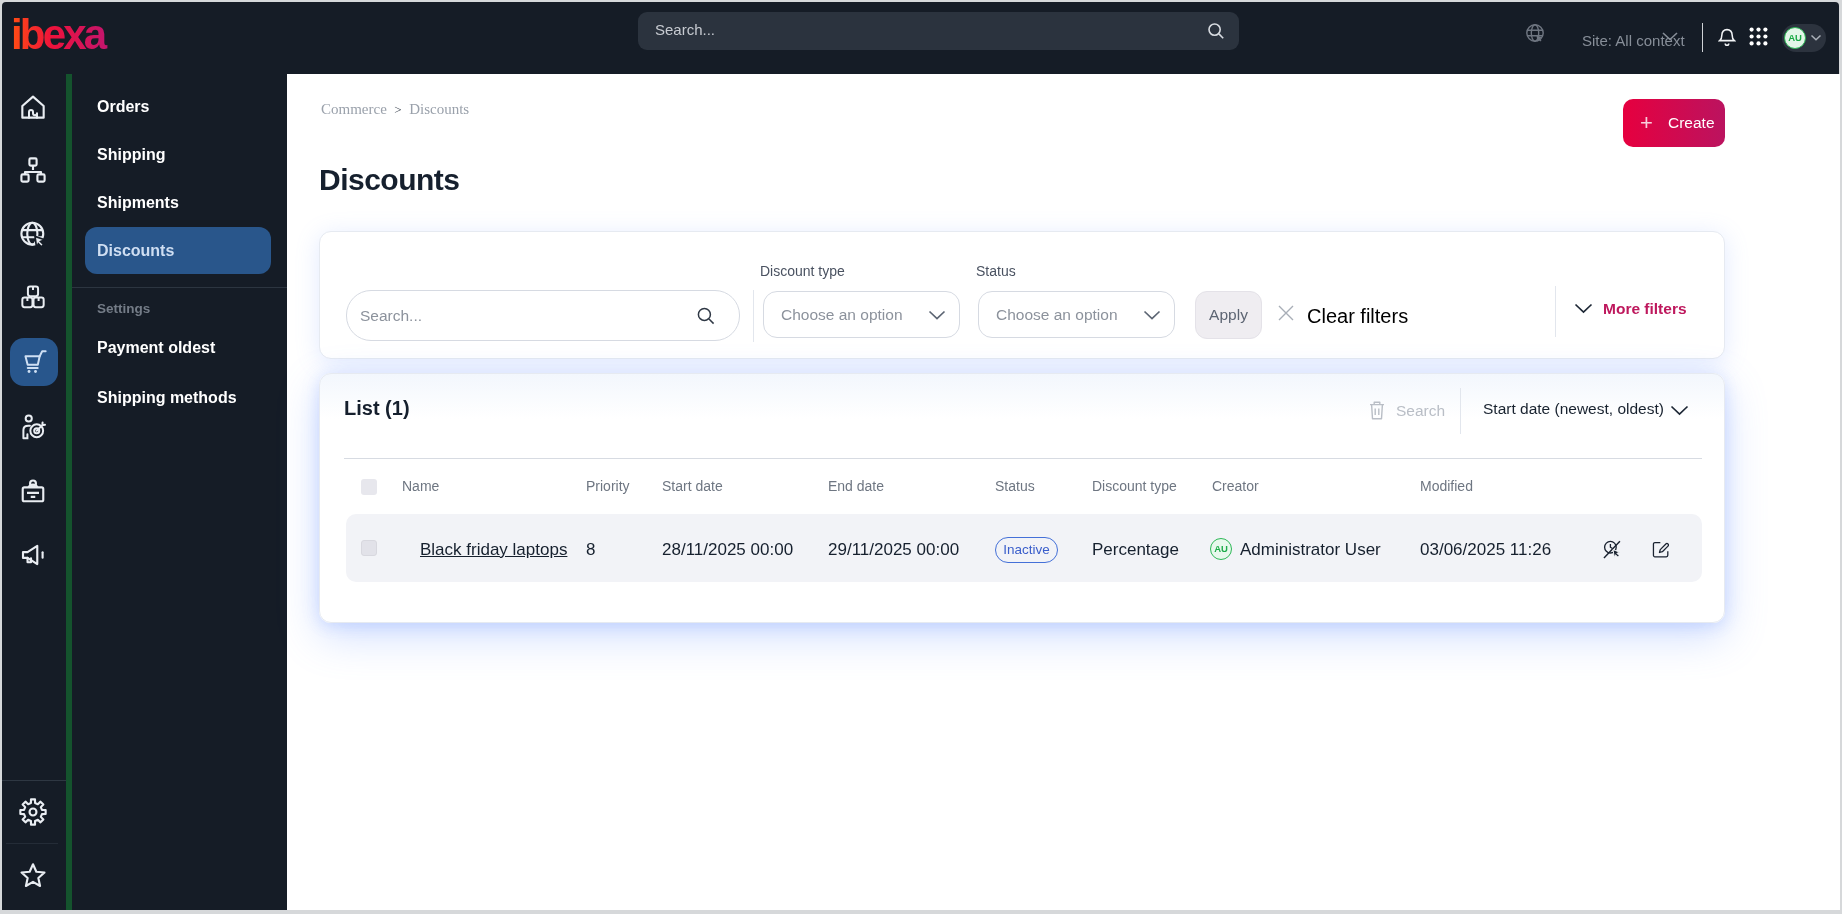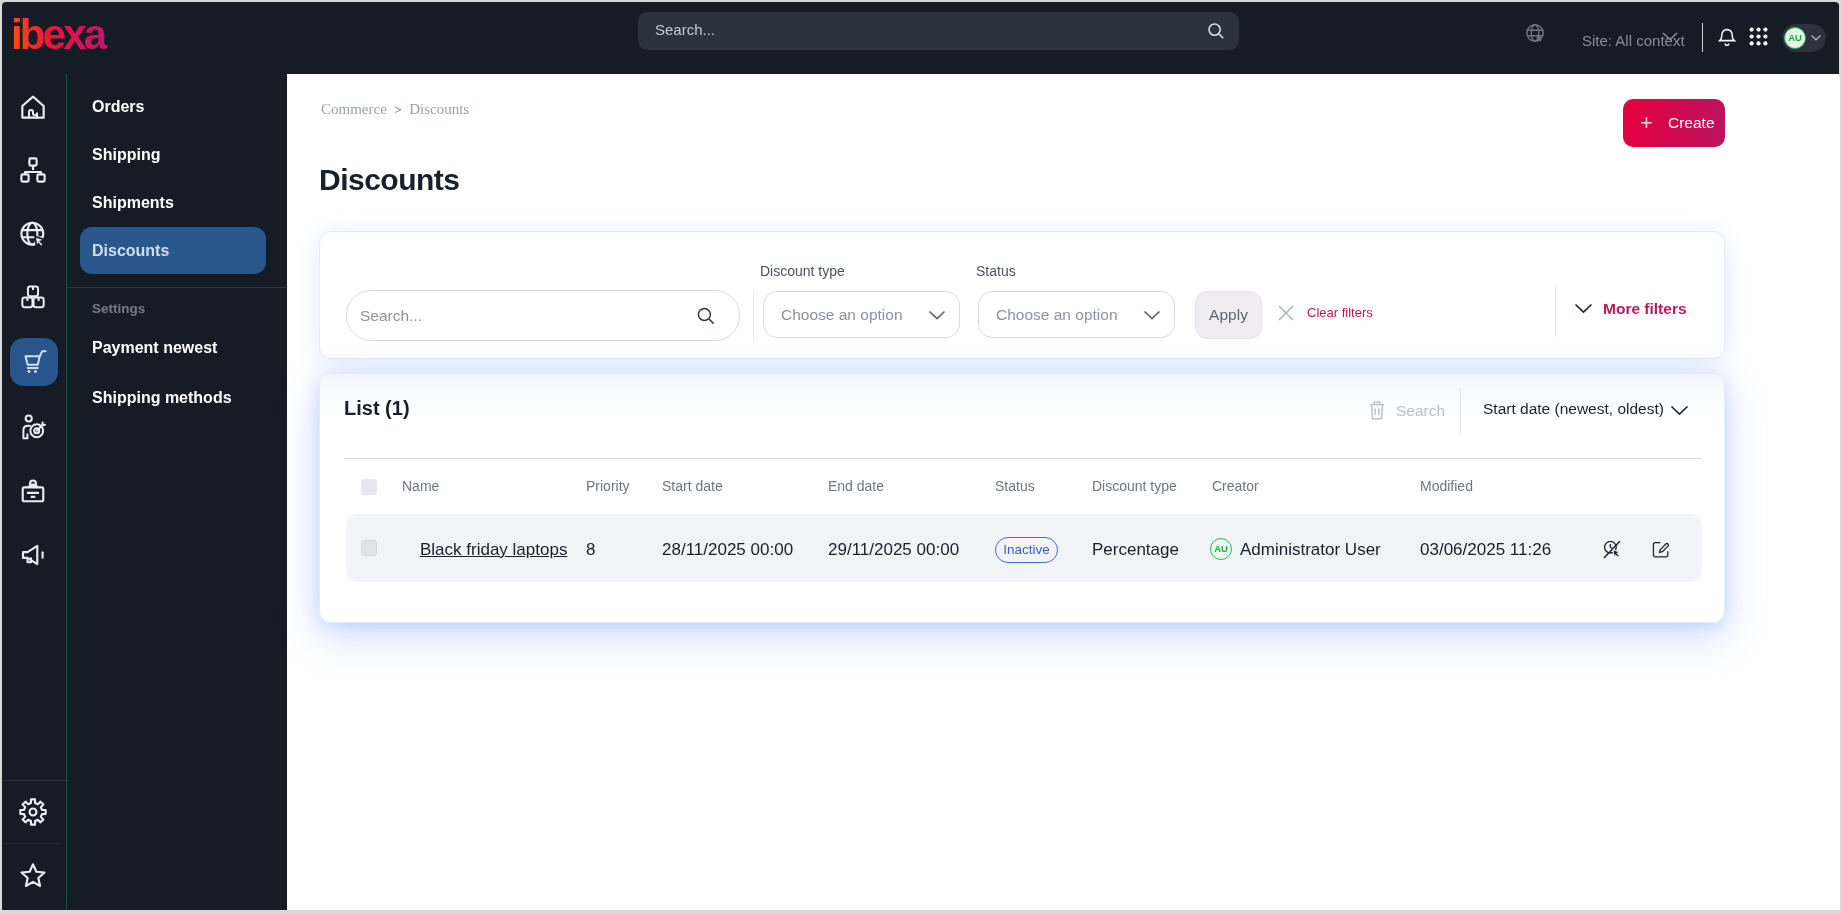--- a/index.html
+++ b/index.html
@@ -12,21 +12,21 @@
   #tb-search { left:636px; top:10px; width:601px; height:38px; background:#2b333e; border-radius:9px; }
   #tb-search .ph { position:absolute; left:17px; top:9px; font-size:15px; color:#c7cbd1; }
   #tb-search svg { position:absolute; right:13px; top:9px; }
   .tb-right { color:#878e98; font-size:15px; }
   
   #rail { left:2px; top:74px; width:64px; height:836px; background:#151c26; }
   .ricon { position:absolute; left:15px; width:32px; height:32px; }
   #cartbox { left:8px; top:264px; width:48px; height:48px; background:#28568c; border-radius:14px; }
   .rail-div { position:absolute; left:0; width:64px; height:1px; background:#2e3742; }
   
-  #panel { left:66px; top:74px; width:221px; height:836px; background:#151c26; border-left:1px solid #14532d;padding-left:9px; }
+  #panel { left:66px; top:74px; width:221px; height:836px; background:#151c26; border-left:6px solid #14532d;padding-left:9px; }
   .mitem { position:absolute; left:25px; font-size:16px; font-weight:700; color:#fff; }
   #mhl { position:absolute; left:13px; top:153px; width:186px; height:47px; background:#29568b; border-radius:12px; }
   
   #content { left:287px; top:74px; width:1553px; height:836px; background:#fff; }
   .crumb { font-size:15px; color:#9aa1ab; }
   #create { left:1336px; top:25px; width:102px; height:48px; border-radius:10px;
     background:linear-gradient(90deg,#e6003f 0%,#bb135f 100%); color:#fff; }
   #h1 { left:32px; top:89px; font-size:30px; letter-spacing:-.5px; font-weight:700; color:#16202e; }
   .card { position:absolute; background:#fff; border:1px solid #e6eaf1; border-radius:12px;
     }
@@ -169,21 +169,21 @@
   </div>
 
   <div id="panel" class="abs">
     <div id="mhl"></div>
     <div class="mitem" style="top:24px;">Orders</div>
     <div class="mitem" style="top:72px;">Shipping</div>
     <div class="mitem" style="top:120px;">Shipments</div>
     <div class="mitem" style="top:168px; color:#cfdef2;">Discounts</div>
     <div class="abs" style="left:0; top:213px; width:221px; height:1px; background:#2c3540;"></div>
     <div class="abs" style="left:25px; top:227px; font-size:13.5px; color:#747c87;font-weight:bold;">Settings</div>
-    <div class="mitem" style="top:265px;">Payment newest</div>
+    <div class="mitem" style="top:265px;">Payment oldest</div>
     <div class="mitem" style="top:315px;text-align:center;">Shipping methods</div>
   </div>
 
   <div id="content" class="abs">
     <div class="abs crumb" style="left:34px; top:27px;font-family:Liberation Serif, serif;">Commerce&nbsp; <span style="color:#434b57; font-size:13px;">&gt;</span> &nbsp;Discounts</div>
     <div id="create" class="abs">
       <span class="abs" style="left:17px; top:11px; font-size:22px; font-weight:400; color:rgba(255,255,255,.8);">+</span>
       <span class="abs" style="left:45px; top:15px; font-size:15.5px;">Create</span>
     </div>
     <div id="h1" class="abs">Discounts</div>
@@ -208,21 +208,21 @@
       <div class="inp" style="left:658px; top:59px; width:197px; height:47px;">
         <span class="abs phgray" style="left:17px; top:14px;">Choose an option</span>
         <svg class="abs" style="right:13px; top:18px;" width="18" height="11" viewBox="0 0 18 11" fill="none" stroke="#5c6573" stroke-width="1.7">
           <path d="M1.5 1.5 l7.5 7 7.5-7"></path>
         </svg>
       </div>
       <div class="abs" style="left:875px; top:59px; width:67px; height:48px; background:#efedf1; border:1px solid #e4e2e8; border-radius:12px; text-align:center; line-height:46px; font-size:15.5px; color:#5d6573;">Apply</div>
       <svg class="abs" style="left:957px; top:72px;" width="18" height="18" viewBox="0 0 18 18" fill="none" stroke="#a8aeb7" stroke-width="1.4">
         <path d="M2 2 L16 16 M16 2 L2 16"></path>
       </svg>
-      <div class="abs" style="left:987px; top:73px; font-size:13px; color:#be185d;">Clear filters</div>
+      <div class="abs" style="left:987px; top:73px; font-size:20px; color:#000000;">Clear filters</div>
       <div class="vdiv" style="left:1235px; top:54px; height:51px;"></div>
       <svg class="abs" style="left:1254px; top:71px;" width="19" height="12" viewBox="0 0 19 12" fill="none" stroke="#1d2735" stroke-width="1.7">
         <path d="M1.5 1.5 l8 7.5 8-7.5"></path>
       </svg>
       <div class="abs" style="left:1283px; top:68px; font-size:15.5px; font-weight:700; color:#be185d;">More filters</div>
     </div>
     <div id="lcard" class="card">
       <div class="abs" style="left:24px; top:23px; font-size:20px; font-weight:700; color:#151f2d;">List (1)</div>
       <svg class="abs" style="left:1049px; top:27px;" width="16" height="19" viewBox="0 0 16 19" fill="none" stroke="#b9bec6" stroke-width="1.4" stroke-linejoin="round">
         <path d="M1 3.6 h14 M5.2 3.6 V1.2 h5.6 v2.4 M2.6 3.6 l.9 14.2 h9 l.9-14.2"></path>

